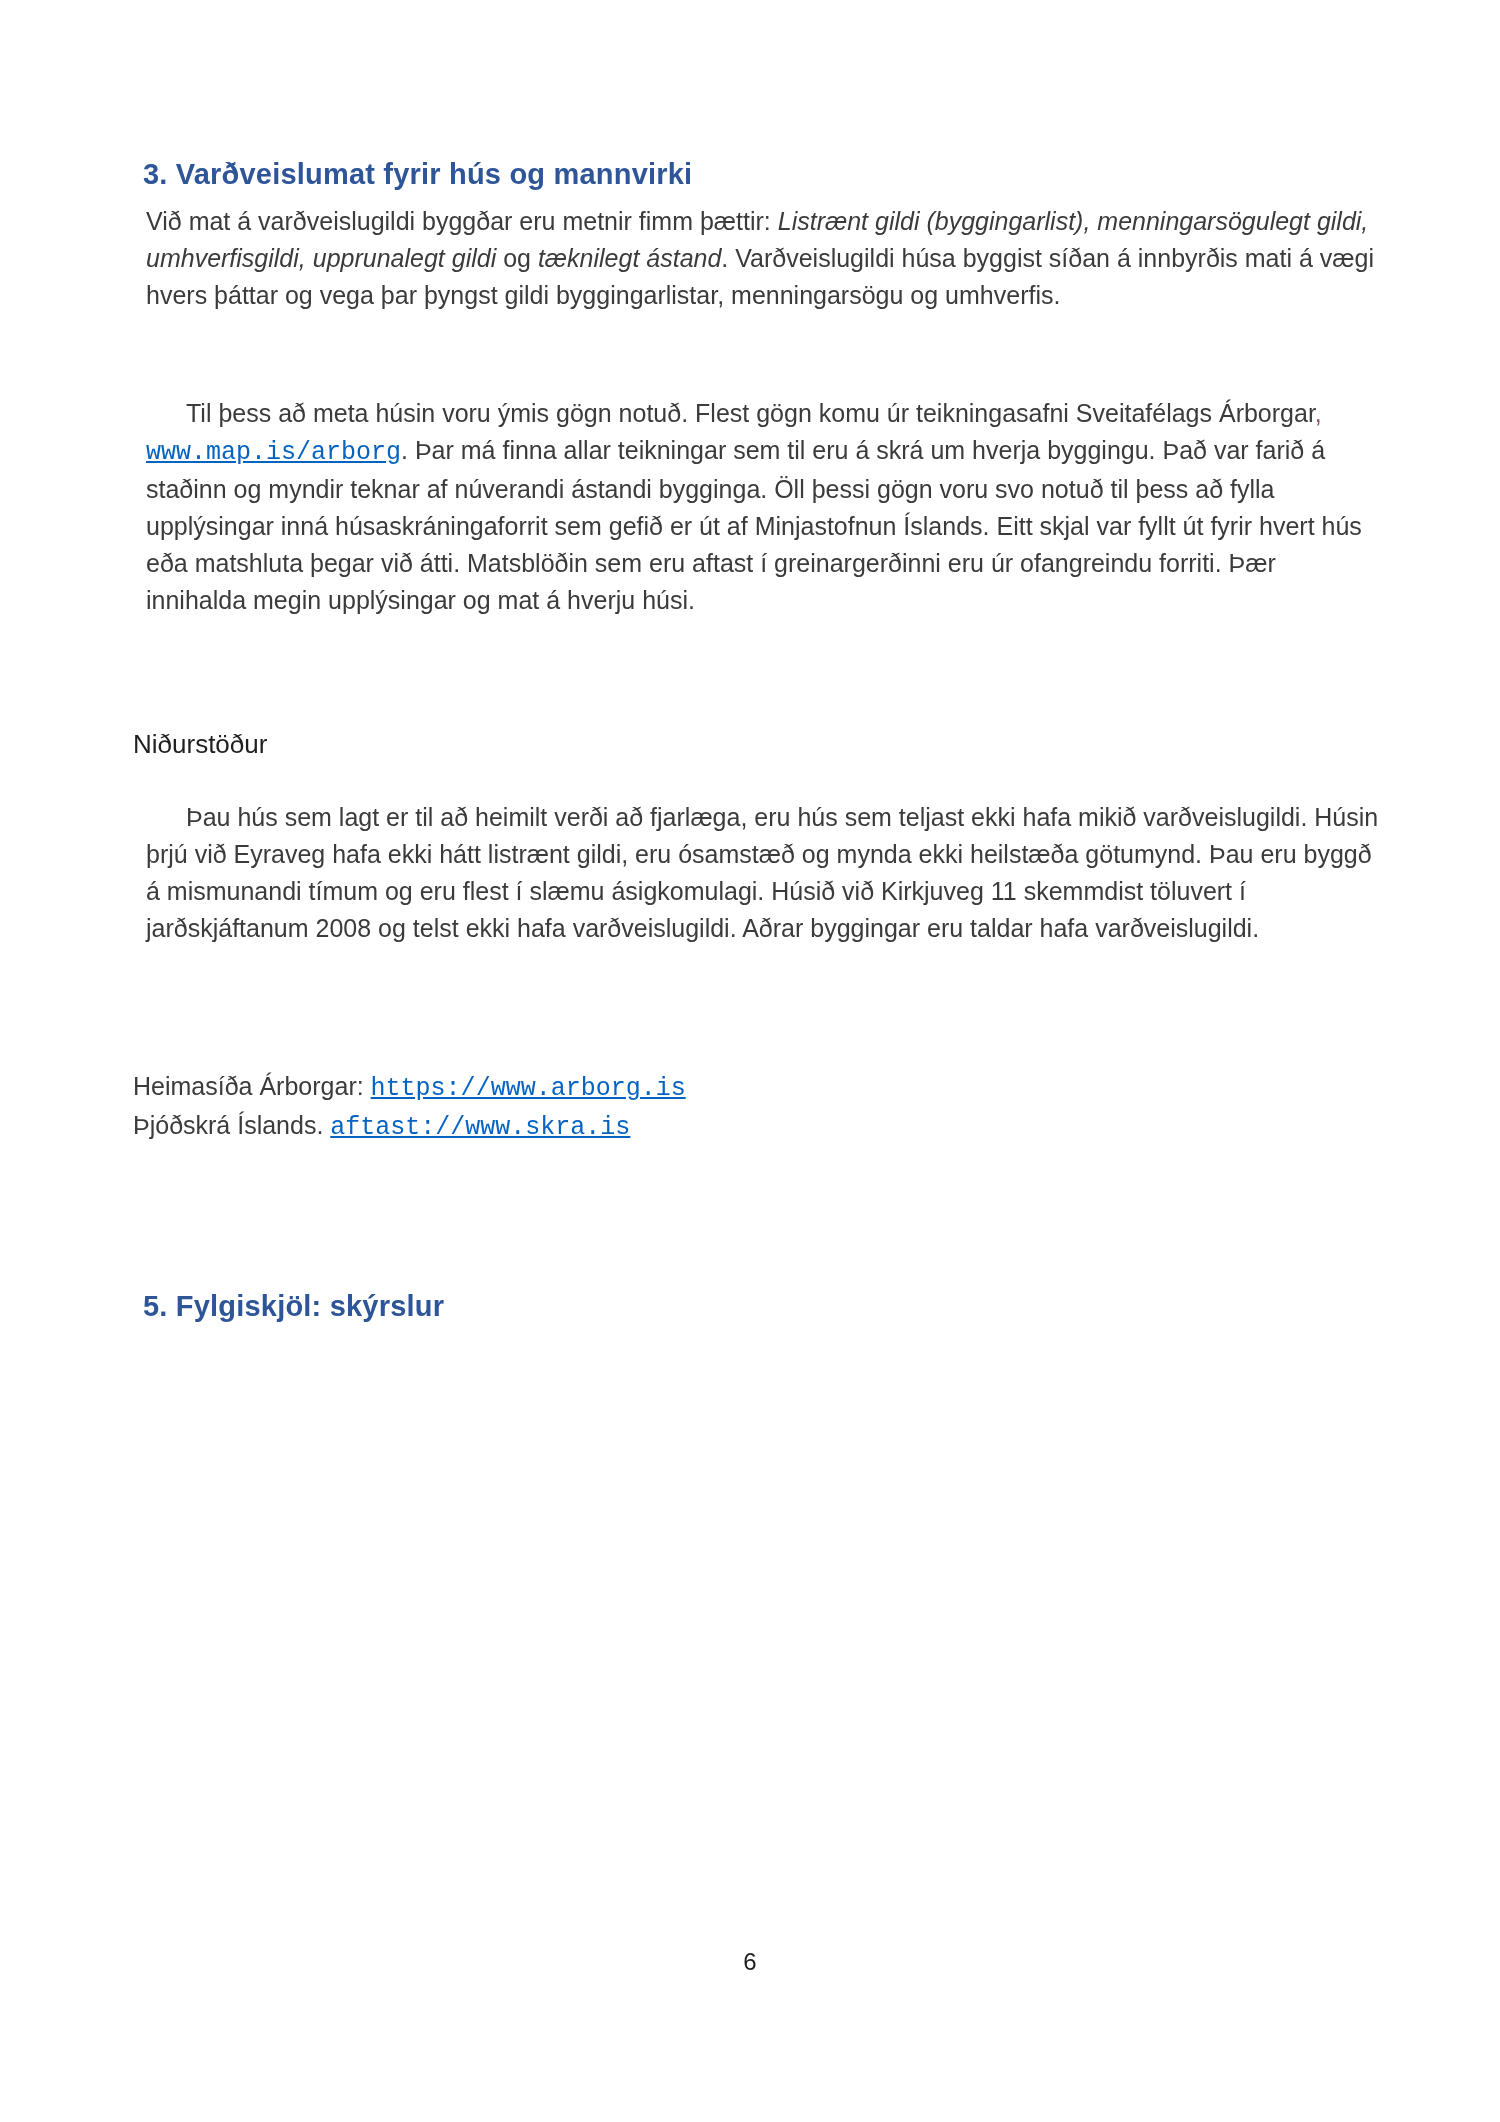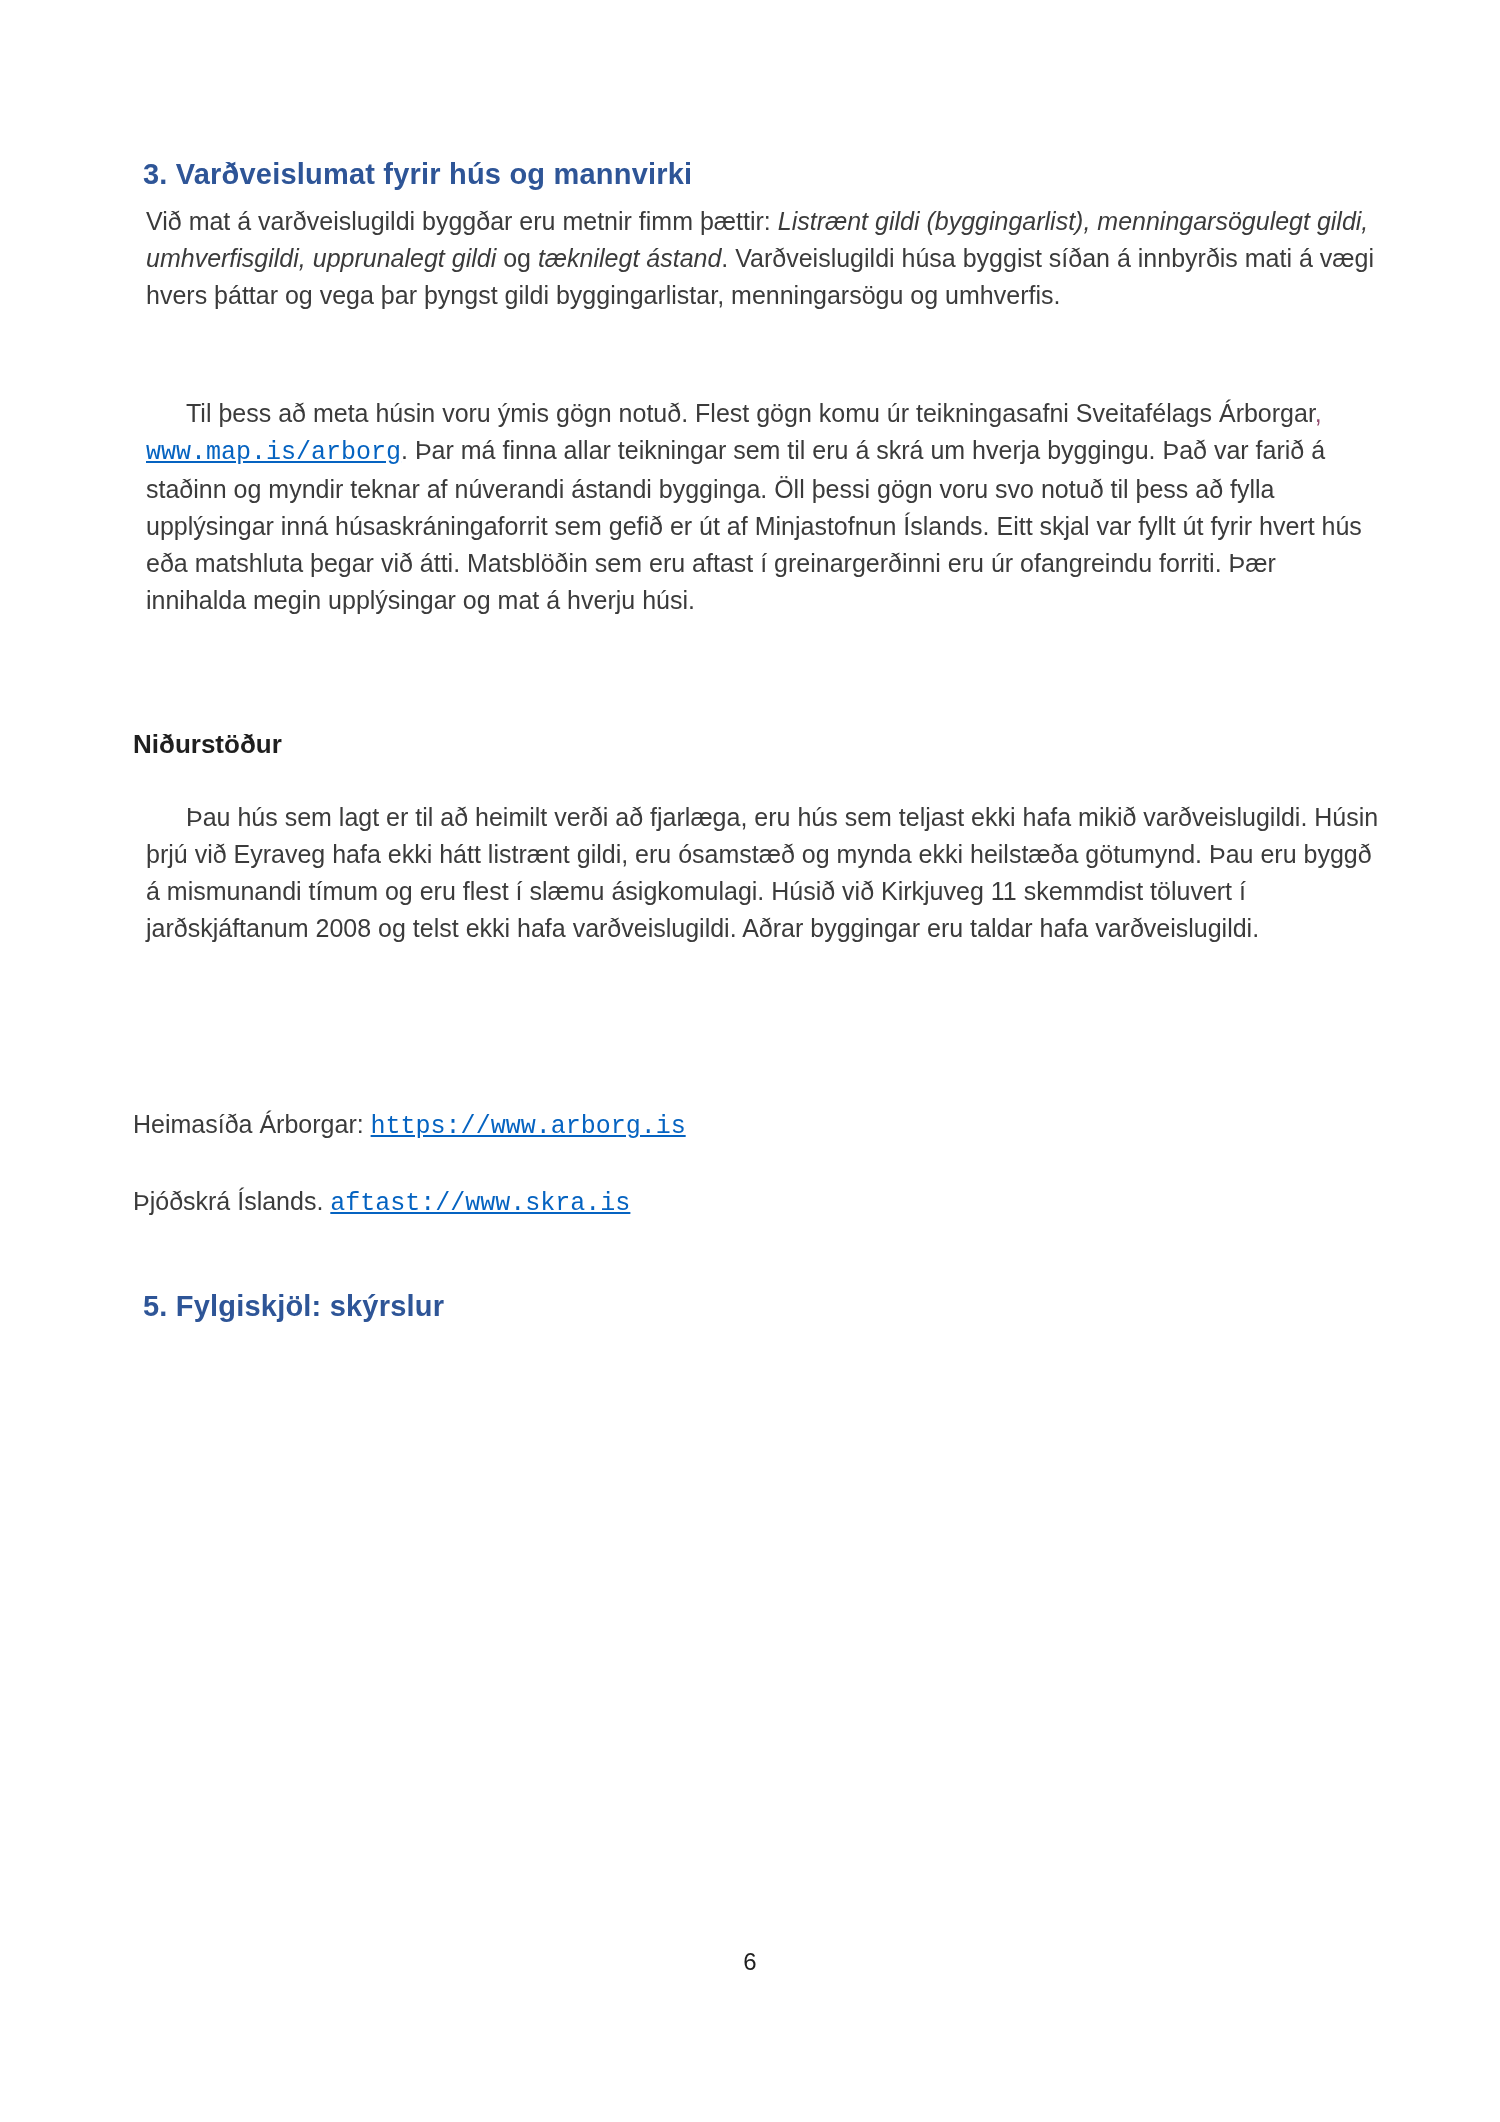--- a/index.html
+++ b/index.html
@@ -37,35 +37,34 @@
     line-height:37px;
     color:var(--body-text);
   }
   .indent{
     text-indent:40px;
   }
   .sub-heading{
     margin:0;
     font-size:26px;
     line-height:37px;
-    font-weight:bold;
+    font-weight:normal;
     color:#1f1f1f;
   }
   .italic{font-style:italic;}
   a.link{
     color:var(--link-blue);
     text-decoration:underline;
     text-decoration-color:var(--link-blue);
     cursor:pointer;
     font-family:Liberation Mono, monospace;
   }
   .ref-line{
     font-size:25px;
     line-height:37px;
-    margin-top:38px;
   }
   .page-number{
     position:absolute;
     top:1948px;
     left:0;
     width:100%;
     text-align:center;
     font-size:24px;
     color:#1f1f1f;
   }

